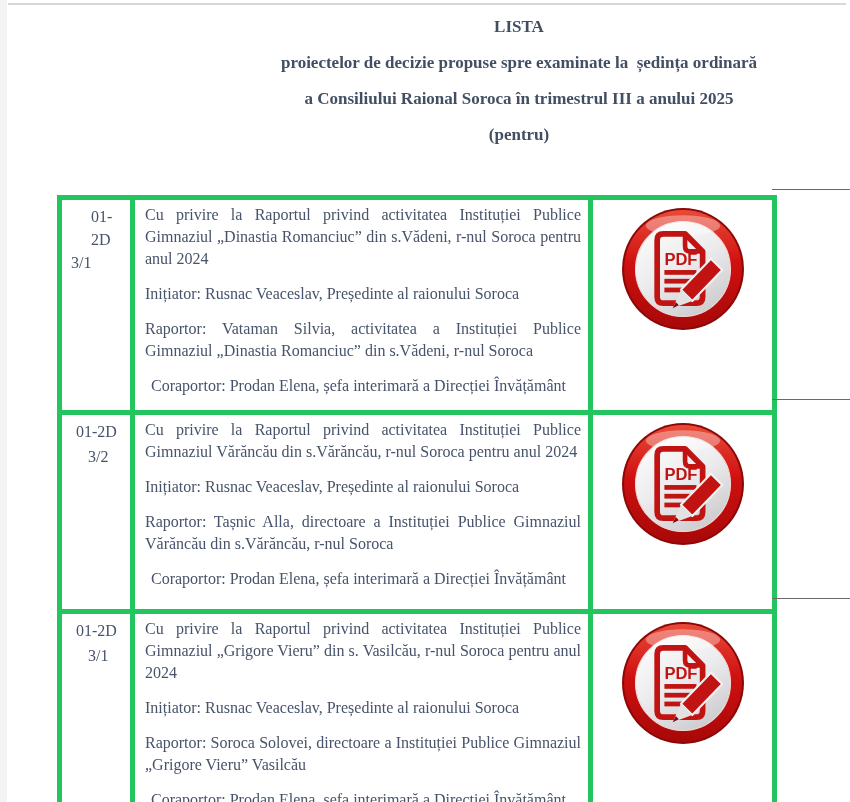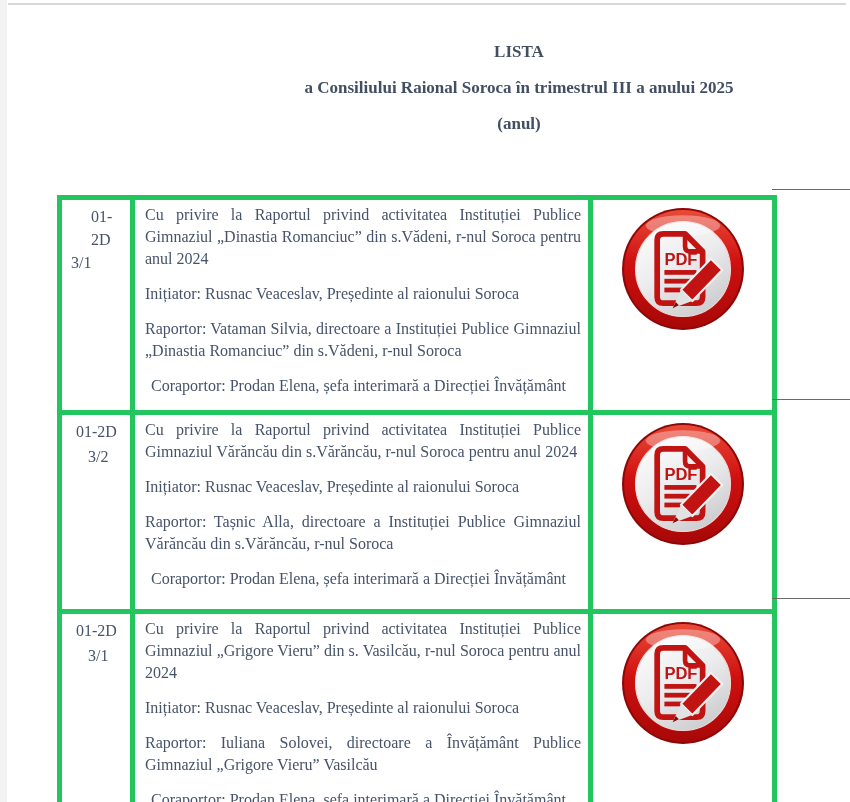--- a/index.html
+++ b/index.html
@@ -15,21 +15,21 @@
   }
   .left-gutter {
     position: absolute; left: 0; top: 0; width: 7px; height: 802px;
     background: #f3f3f3;
   }
   .top-rule {
     position: absolute; left: 8px; top: 3px; width: 838px; height: 2px;
     background: #d8d8d8;
   }
   .title-block {
-    position: absolute; left: 190px; top: 34px; width: 658px;
+    position: absolute; left: 190px; top: 9px; width: 658px;
     text-align: center;
   }
   .title-block p {
     font-size: 17px; font-weight: bold; line-height: 36px;
     color: #424e62; white-space: pre-wrap;
   }
   table.list-table {
     position: absolute; left: 57px; top: 195px;
     border-collapse: collapse; table-layout: fixed;
   }
@@ -87,36 +87,37 @@
       <linearGradient id="innerGrad" x1="0" y1="0" x2="0.6" y2="1">
         <stop offset="0" stop-color="#ffffff"></stop>
         <stop offset="0.55" stop-color="#ececee"></stop>
         <stop offset="1" stop-color="#cfcfd2"></stop>
       </linearGradient>
     </defs>
   </svg>
 
   <div class="title-block">
     <p>LISTA</p>
+    <p>proiectelor de decizie propuse spre examinate la  ședința ordinară</p>
     <p>a Consiliului Raional Soroca în trimestrul III a anului 2025</p>
-    <p>(anul)</p>
+    <p>(pentru)</p>
   </div>
 
   <table class="list-table">
     <tbody>
 
       <tr class="row-1">
         <td class="code-cell">
           <div class="code-l1">01-2D</div>
           <div class="code-l2">3/1</div>
         </td>
         <td class="text-cell">
           <p>Cu privire la Raportul privind activitatea Instituției Publice Gimnaziul „Dinastia Romanciuc” din s.Vădeni, r-nul Soroca pentru anul 2024</p>
           <p>Inițiator: Rusnac Veaceslav, Președinte al raionului Soroca</p>
-          <p>Raportor: Vataman Silvia, directoare a Instituției Publice Gimnaziul „Dinastia Romanciuc” din s.Vădeni, r-nul Soroca</p>
+          <p>Raportor: Vataman Silvia, activitatea a Instituției Publice Gimnaziul „Dinastia Romanciuc” din s.Vădeni, r-nul Soroca</p>
           <p class="p-coraportor">Coraportor: Prodan Elena, șefa interimară a Direcției Învățământ</p>
         </td>
         <td class="icon-cell">
           <span class="pdf-badge">
             <svg viewBox="0 0 120 120">
               <circle cx="60" cy="60" r="59" fill="#8c0707"></circle>
               <circle cx="60" cy="60" r="57" fill="url(#ringGrad)"></circle>
               <circle cx="60" cy="60" r="46" fill="url(#innerGrad)" stroke="#f3d9d6" stroke-width="1"></circle>
               <ellipse cx="60" cy="18" rx="36" ry="10" fill="#ffffff" opacity="0.35"></ellipse>
               <path d="M41 26 h21 l17 17 v44 q0 6 -6 6 H41 q-6 0 -6 -6 V32 q0 -6 6 -6 Z" fill="none" stroke="#c21313" stroke-width="5.5" stroke-linejoin="round"></path>
@@ -168,21 +169,21 @@
       </tr>
 
       <tr class="row-3">
         <td class="code-cell">
           <div class="code-l1">01-2D</div>
           <div class="code-l2">3/1</div>
         </td>
         <td class="text-cell">
           <p>Cu privire la Raportul privind activitatea Instituției Publice Gimnaziul „Grigore Vieru” din s. Vasilcău, r-nul Soroca  pentru anul 2024</p>
           <p>Inițiator: Rusnac Veaceslav, Președinte al raionului Soroca</p>
-          <p>Raportor: Iuliana Solovei, directoare a Învățământ Publice Gimnaziul „Grigore Vieru” Vasilcău</p>
+          <p>Raportor: Soroca Solovei, directoare a Instituției Publice Gimnaziul „Grigore Vieru” Vasilcău</p>
           <p class="p-coraportor">Coraportor: Prodan Elena, șefa interimară a Direcției Învățământ</p>
         </td>
         <td class="icon-cell">
           <span class="pdf-badge">
             <svg viewBox="0 0 120 120">
               <circle cx="60" cy="60" r="59" fill="#8c0707"></circle>
               <circle cx="60" cy="60" r="57" fill="url(#ringGrad)"></circle>
               <circle cx="60" cy="60" r="46" fill="url(#innerGrad)" stroke="#f3d9d6" stroke-width="1"></circle>
               <ellipse cx="60" cy="18" rx="36" ry="10" fill="#ffffff" opacity="0.35"></ellipse>
               <path d="M41 26 h21 l17 17 v44 q0 6 -6 6 H41 q-6 0 -6 -6 V32 q0 -6 6 -6 Z" fill="none" stroke="#c21313" stroke-width="5.5" stroke-linejoin="round"></path>

